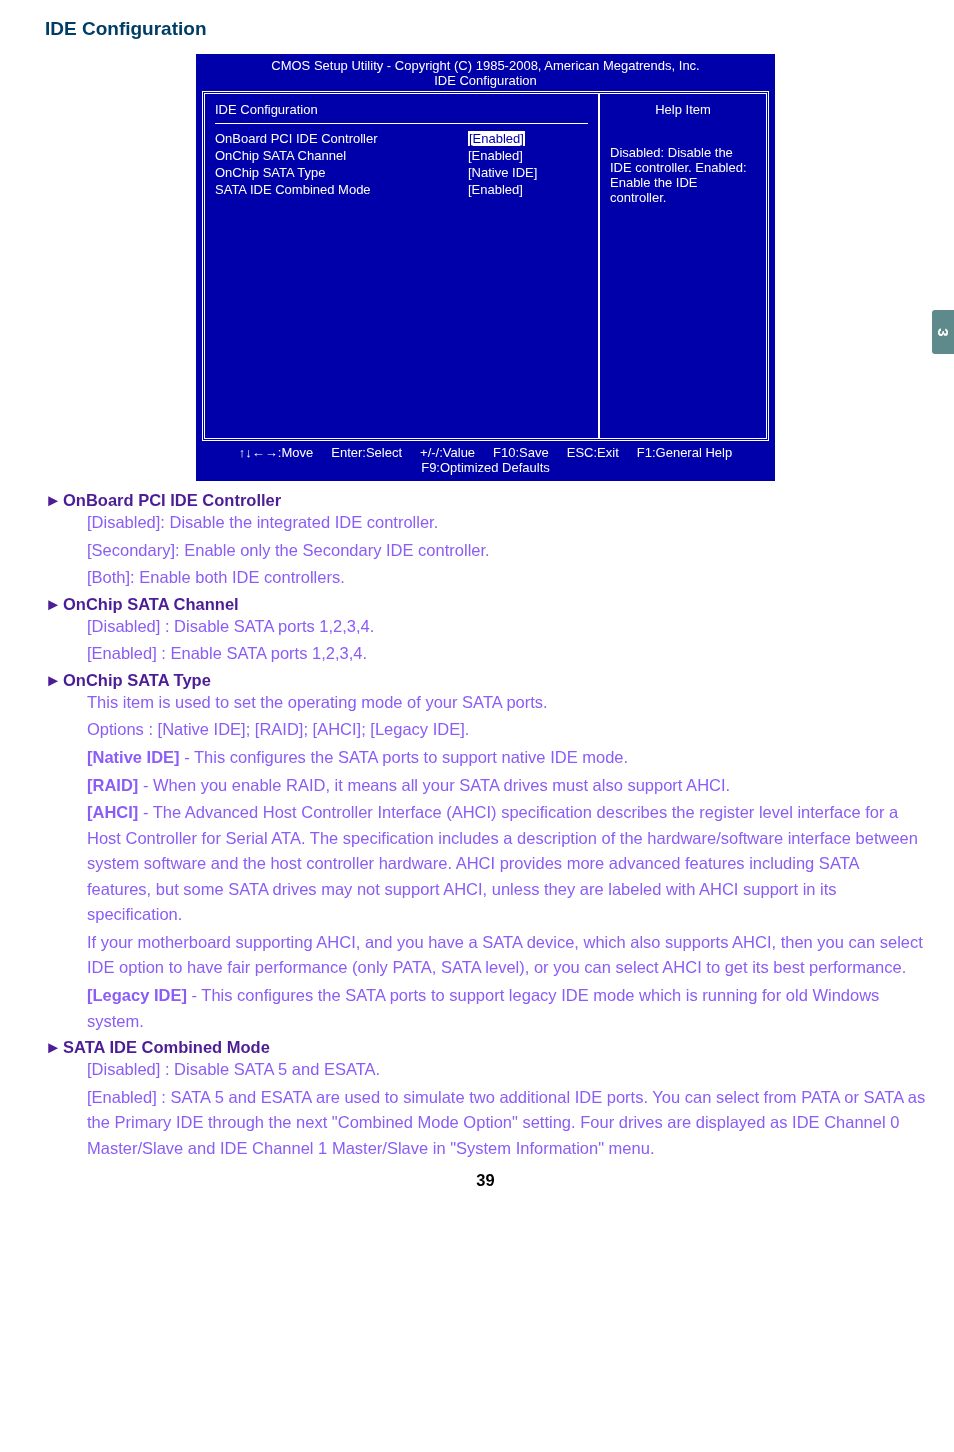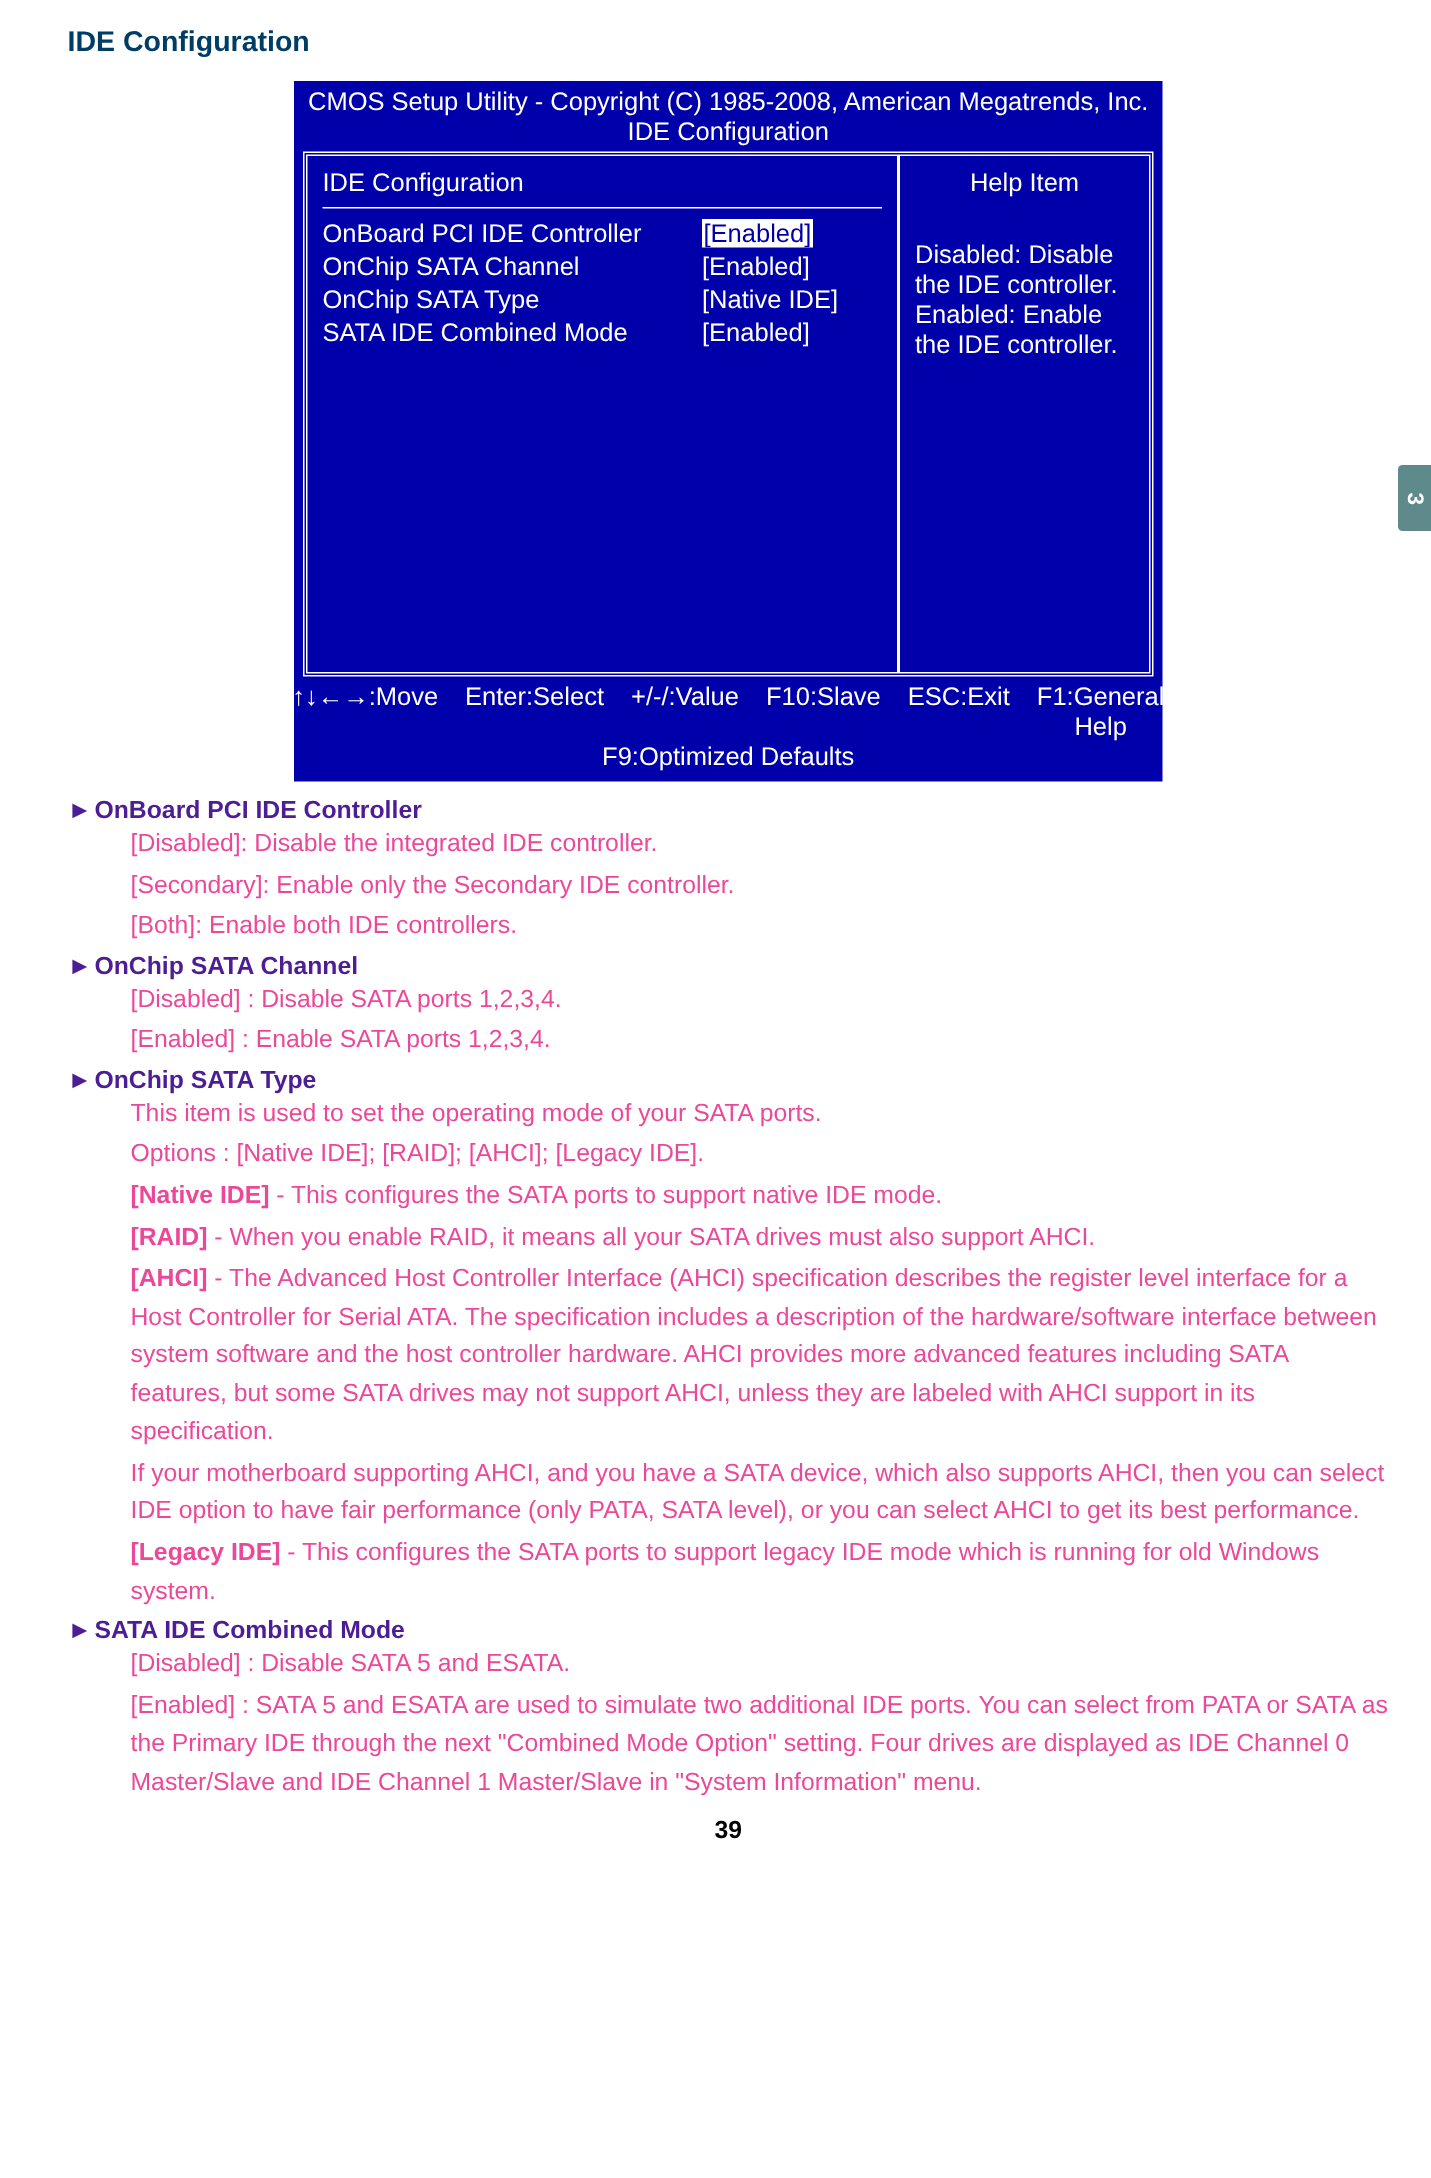--- a/index.html
+++ b/index.html
@@ -31,21 +31,21 @@
     font-size: 19px;
     font-weight: bold;
     margin-bottom: 14px;
   }
   .bios-outer {
     width: 579px;
     margin: 0 auto 10px auto;
     background: #0000aa;
     color: #fff;
     font-family: Arial, sans-serif;
-    font-size: 17px;
+    font-size: 13px;
   }
   .bios-header { text-align: center; padding: 4px 6px 0 6px; }
   .bios-subheader { text-align: center; padding: 0 6px 3px 6px; }
   .bios-frame {
     border: 3px double #fff;
     margin: 0 6px;
     display: flex;
     min-height: 350px;
   }
   .bios-left {
@@ -59,21 +59,21 @@
   }
   .bios-cat-row { display: flex; justify-content: space-between; }
   .bios-divider { border-top: 1px solid #fff; margin: 6px 0; }
   .settings-area { display: flex; }
   .settings-labels { flex: 1; }
   .settings-values { width: 120px; }
   .settings-labels div, .settings-values div { padding: 1px 0; }
   .highlight { background: #fff; color: #0000aa; padding: 0 1px; }
   .bios-footer { text-align: center; padding: 4px 0 6px 0; color: #fff; }
   .bios-footer-line { display: flex; justify-content: center; gap: 18px; }
-  .desc { padding-left: 42px; color: #ec4899; font-size: 16.5px; line-height: 1.55; }
+  .desc { padding-left: 42px; color: #8b5cf6; font-size: 16.5px; line-height: 1.55; }
   .heading-row { color: #4c1d95; font-size: 16.5px; font-weight: bold; margin-top: 4px; }
   .heading-row .arrow { display: inline-block; width: 18px; }
   .indent-block { margin-bottom: 2px; }
   .page-number { text-align: center; font-size: 16.5px; margin-top: 10px; color: #000; font-weight: bold; }
 </style>
 </head>
 <body>
 
 <div class="page-tab">
   <span>3</span>
@@ -111,21 +111,21 @@
         <div style="text-align:center;">Help Item</div>
         <div style="height:28px;"></div>
         <div>Disabled: Disable the IDE controller. Enabled: Enable the IDE controller.</div>
       </div>
     </div>
     <div class="bios-footer">
       <div class="bios-footer-line">
         <span>↑↓←→:Move</span>
         <span>Enter:Select</span>
         <span>+/-/:Value</span>
-        <span>F10:Slave</span>
+        <span>F10:Save</span>
         <span>ESC:Exit</span>
         <span>F1:General Help</span>
       </div>
       <div>F9:Optimized Defaults</div>
     </div>
   </div>
 
   <div class="heading-row">
     <span class="arrow">►</span><span>OnBoard PCI IDE Controller</span>
   </div>

